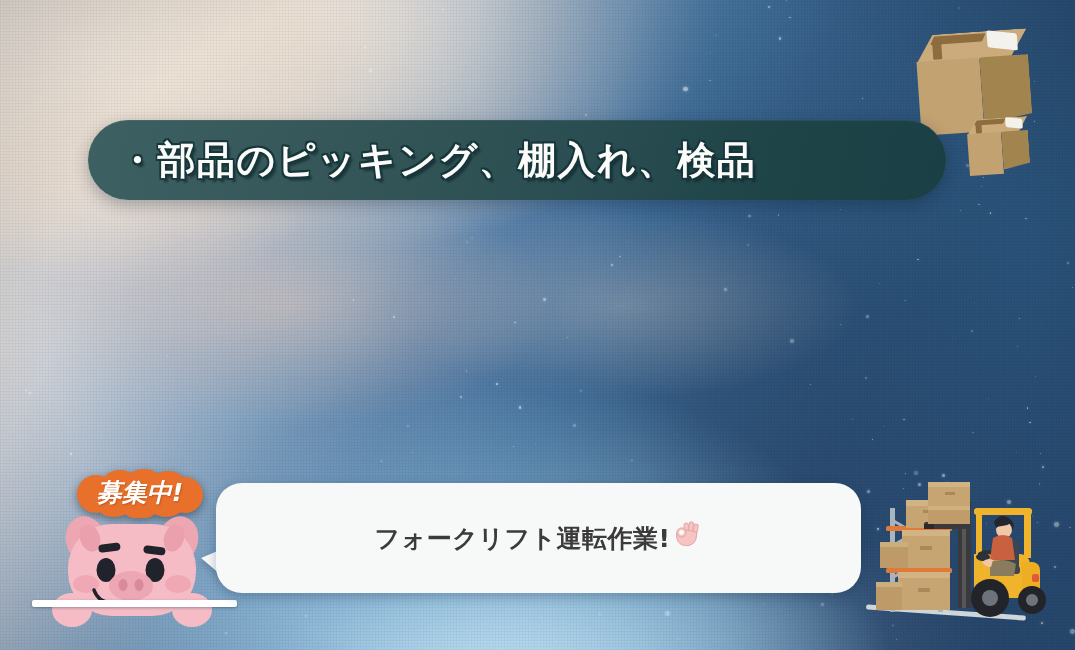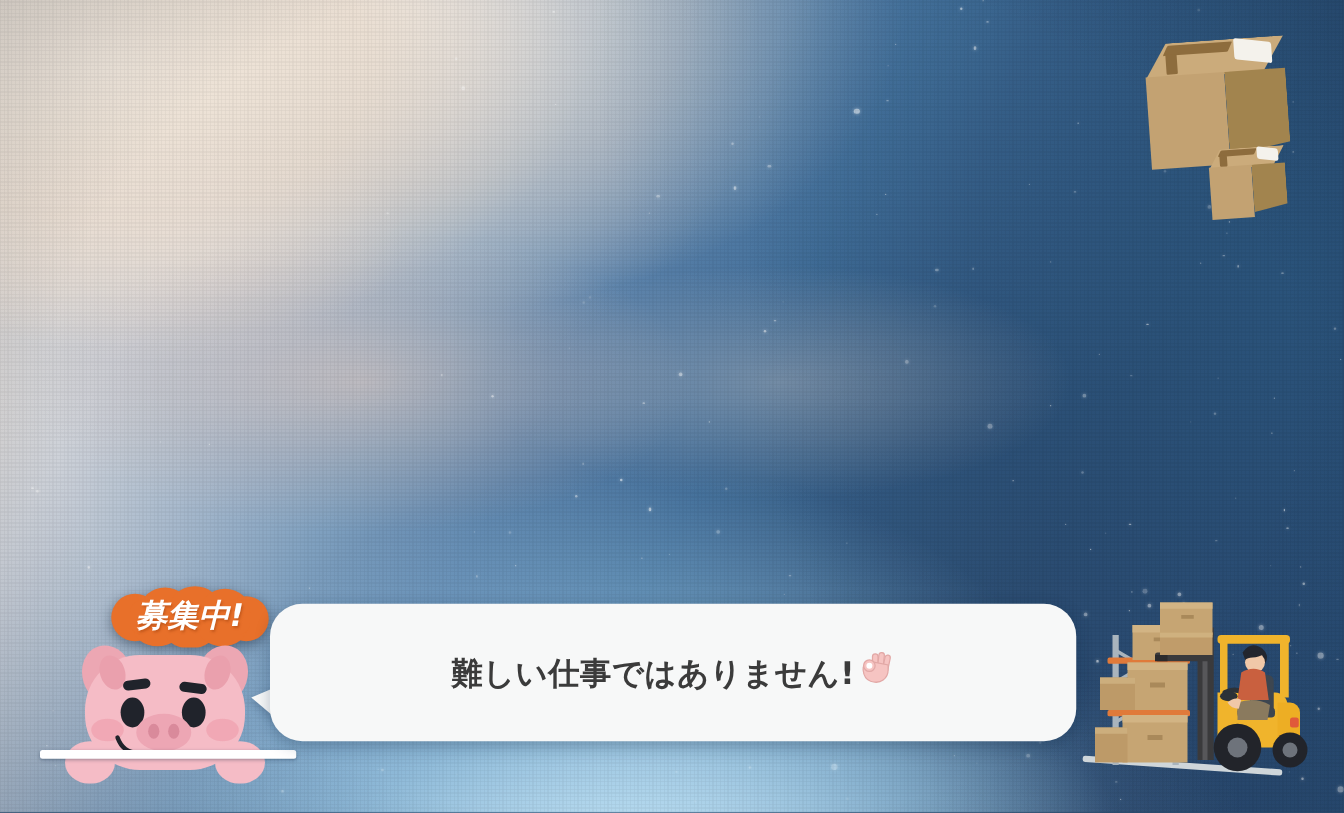--- a/index.html
+++ b/index.html
@@ -112,21 +112,21 @@
   
   .box { position:absolute; }
   .box .top  { position:absolute; background:#c9a878; }
   .box .left { position:absolute; background:#c2a070; }
   .box .right{ position:absolute; background:#a5864f; }
   .tape { position:absolute; background:#8a6a3c; border-radius:1px; }
   .label-sticker { position:absolute; background:#f3f2ee; border-radius:2px; }
 
   
   .badge {
-    position:absolute; left:88px; top:468px; width:128px; height:50px;
+    position:absolute; left:76px; top:468px; width:128px; height:50px;
     filter:drop-shadow(0 3px 5px rgba(10,25,45,.45));
   }
   .badge-text {
     position:absolute; inset:0; display:flex; align-items:center; justify-content:center;
     color:#fff; font-weight:700; font-size:25px; letter-spacing:0px;
     font-style:italic;
     text-shadow:1px 1px 2px rgba(150,60,10,.45);
     padding-bottom:2px;
   }
 
@@ -378,20 +378,23 @@
   <div class="box" style="left:968px; top:118px; width:61px; height:56px; transform:rotate(-4deg);">
     <div class="top" style="left:0; top:0; width:61px; height:16px; clip-path:polygon(16% 0, 100% 0, 84% 100%, 0 100%); background:#cbab7b;"></div>
     <div class="left" style="left:0; top:14px; width:34px; height:42px; background:#c3a272;"></div>
     <div class="right" style="left:34px; top:14px; width:27px; height:38px; background:#a2844e; clip-path:polygon(0 0, 100% -10%, 100% 86%, 0 100%);"></div>
     <div class="tape" style="left:9px; top:1px; width:29px; height:5px; transform:skewX(-28deg); background:#8d6c3d;"></div>
     <div class="tape" style="left:9px; top:5px; width:6px; height:9px; background:#8d6c3d;"></div>
     <div class="label-sticker" style="left:39px; top:1px; width:17px; height:10px; transform:skewY(10deg); background:#f4f2ec;"></div>
   </div>
 
 
+  <div class="pill" id="pill1">
+    <div class="pill-text">・部品のピッキング、棚入れ、検品</div>
+  </div>
 
 
 
   <div class="badge">
     <svg width="128" height="50" viewBox="0 0 128 50">
       <g fill="#e8702a">
         <ellipse cx="20" cy="26" rx="19" ry="19"></ellipse>
         <ellipse cx="44" cy="20" rx="20" ry="18"></ellipse>
         <ellipse cx="68" cy="18" rx="20" ry="17"></ellipse>
         <ellipse cx="92" cy="21" rx="20" ry="18"></ellipse>
@@ -435,21 +438,21 @@
       <ellipse cx="142" cy="98" rx="20" ry="17" fill="#f5bcc6"></ellipse>
     </svg>
   </div>
 
   <div class="whiteline"></div>
 
   <div class="bubble-tail"></div>
   <div class="bubble">
     <div class="bubble-lines">
       <div class="row">
-        <span>難しい仕事ではありません!</span>
+        <span>フォークリフト運転作業!</span>
         <span class="emoji-hand">
           <svg width="30" height="30" viewBox="0 0 30 30">
             <g fill="#f6c4c2" stroke="#e2a8a6" stroke-width="1">
               <rect x="12" y="3" width="4.4" height="15" rx="2.2"></rect>
               <rect x="16.5" y="2" width="4.4" height="16" rx="2.2" transform="rotate(6 18.7 10)"></rect>
               <rect x="21" y="4" width="4.2" height="14" rx="2.1" transform="rotate(12 23 11)"></rect>
               <path d="M9 9 q-5 2 -4.5 7 q0.6 7 6 9 q6 2 10 -1 q4 -3 4 -8 l0 -4 l-15.5 -3 z"></path>
             </g>
             <circle cx="9.5" cy="12.5" r="4.6" fill="#f6c4c2" stroke="#e2a8a6" stroke-width="1"></circle>
             <circle cx="9.5" cy="12.5" r="2.4" fill="#ffffff"></circle>

